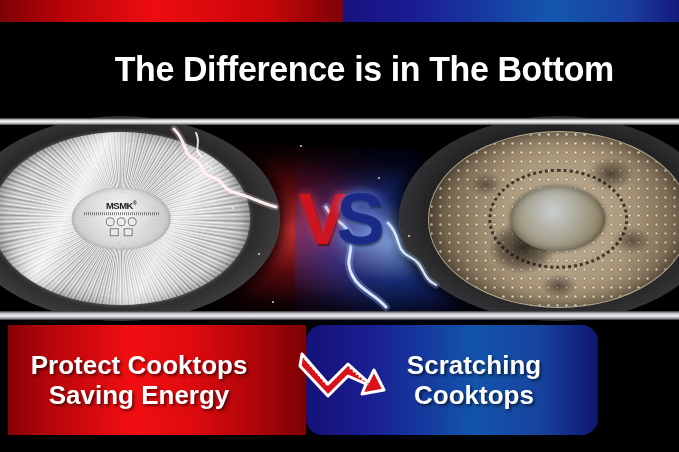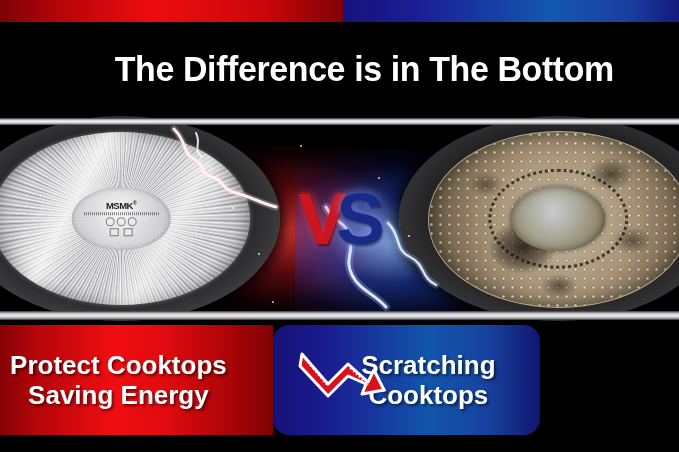--- a/index.html
+++ b/index.html
@@ -319,23 +319,24 @@
     background: #ffffff;
     opacity: 0.8;
     z-index: 5;
   }
 
   
   .bottom-panel {
     position: absolute;
     top: 325px;
     left: 0;
-    width: 540px;
+    width: 590px;
     height: 110px;
     display: flex;
+    padding-left: 8px;
   }
   .bottom-panel .red-side {
     position: relative;
     width: 343px;
     height: 100%;
     background: linear-gradient(to right, #850206 0%, #b6060a 14%, #f10e12 42%, #e00b0f 60%, #b00508 82%, #7d0205 100%);
     display: flex;
     align-items: center;
     justify-content: center;
   }

